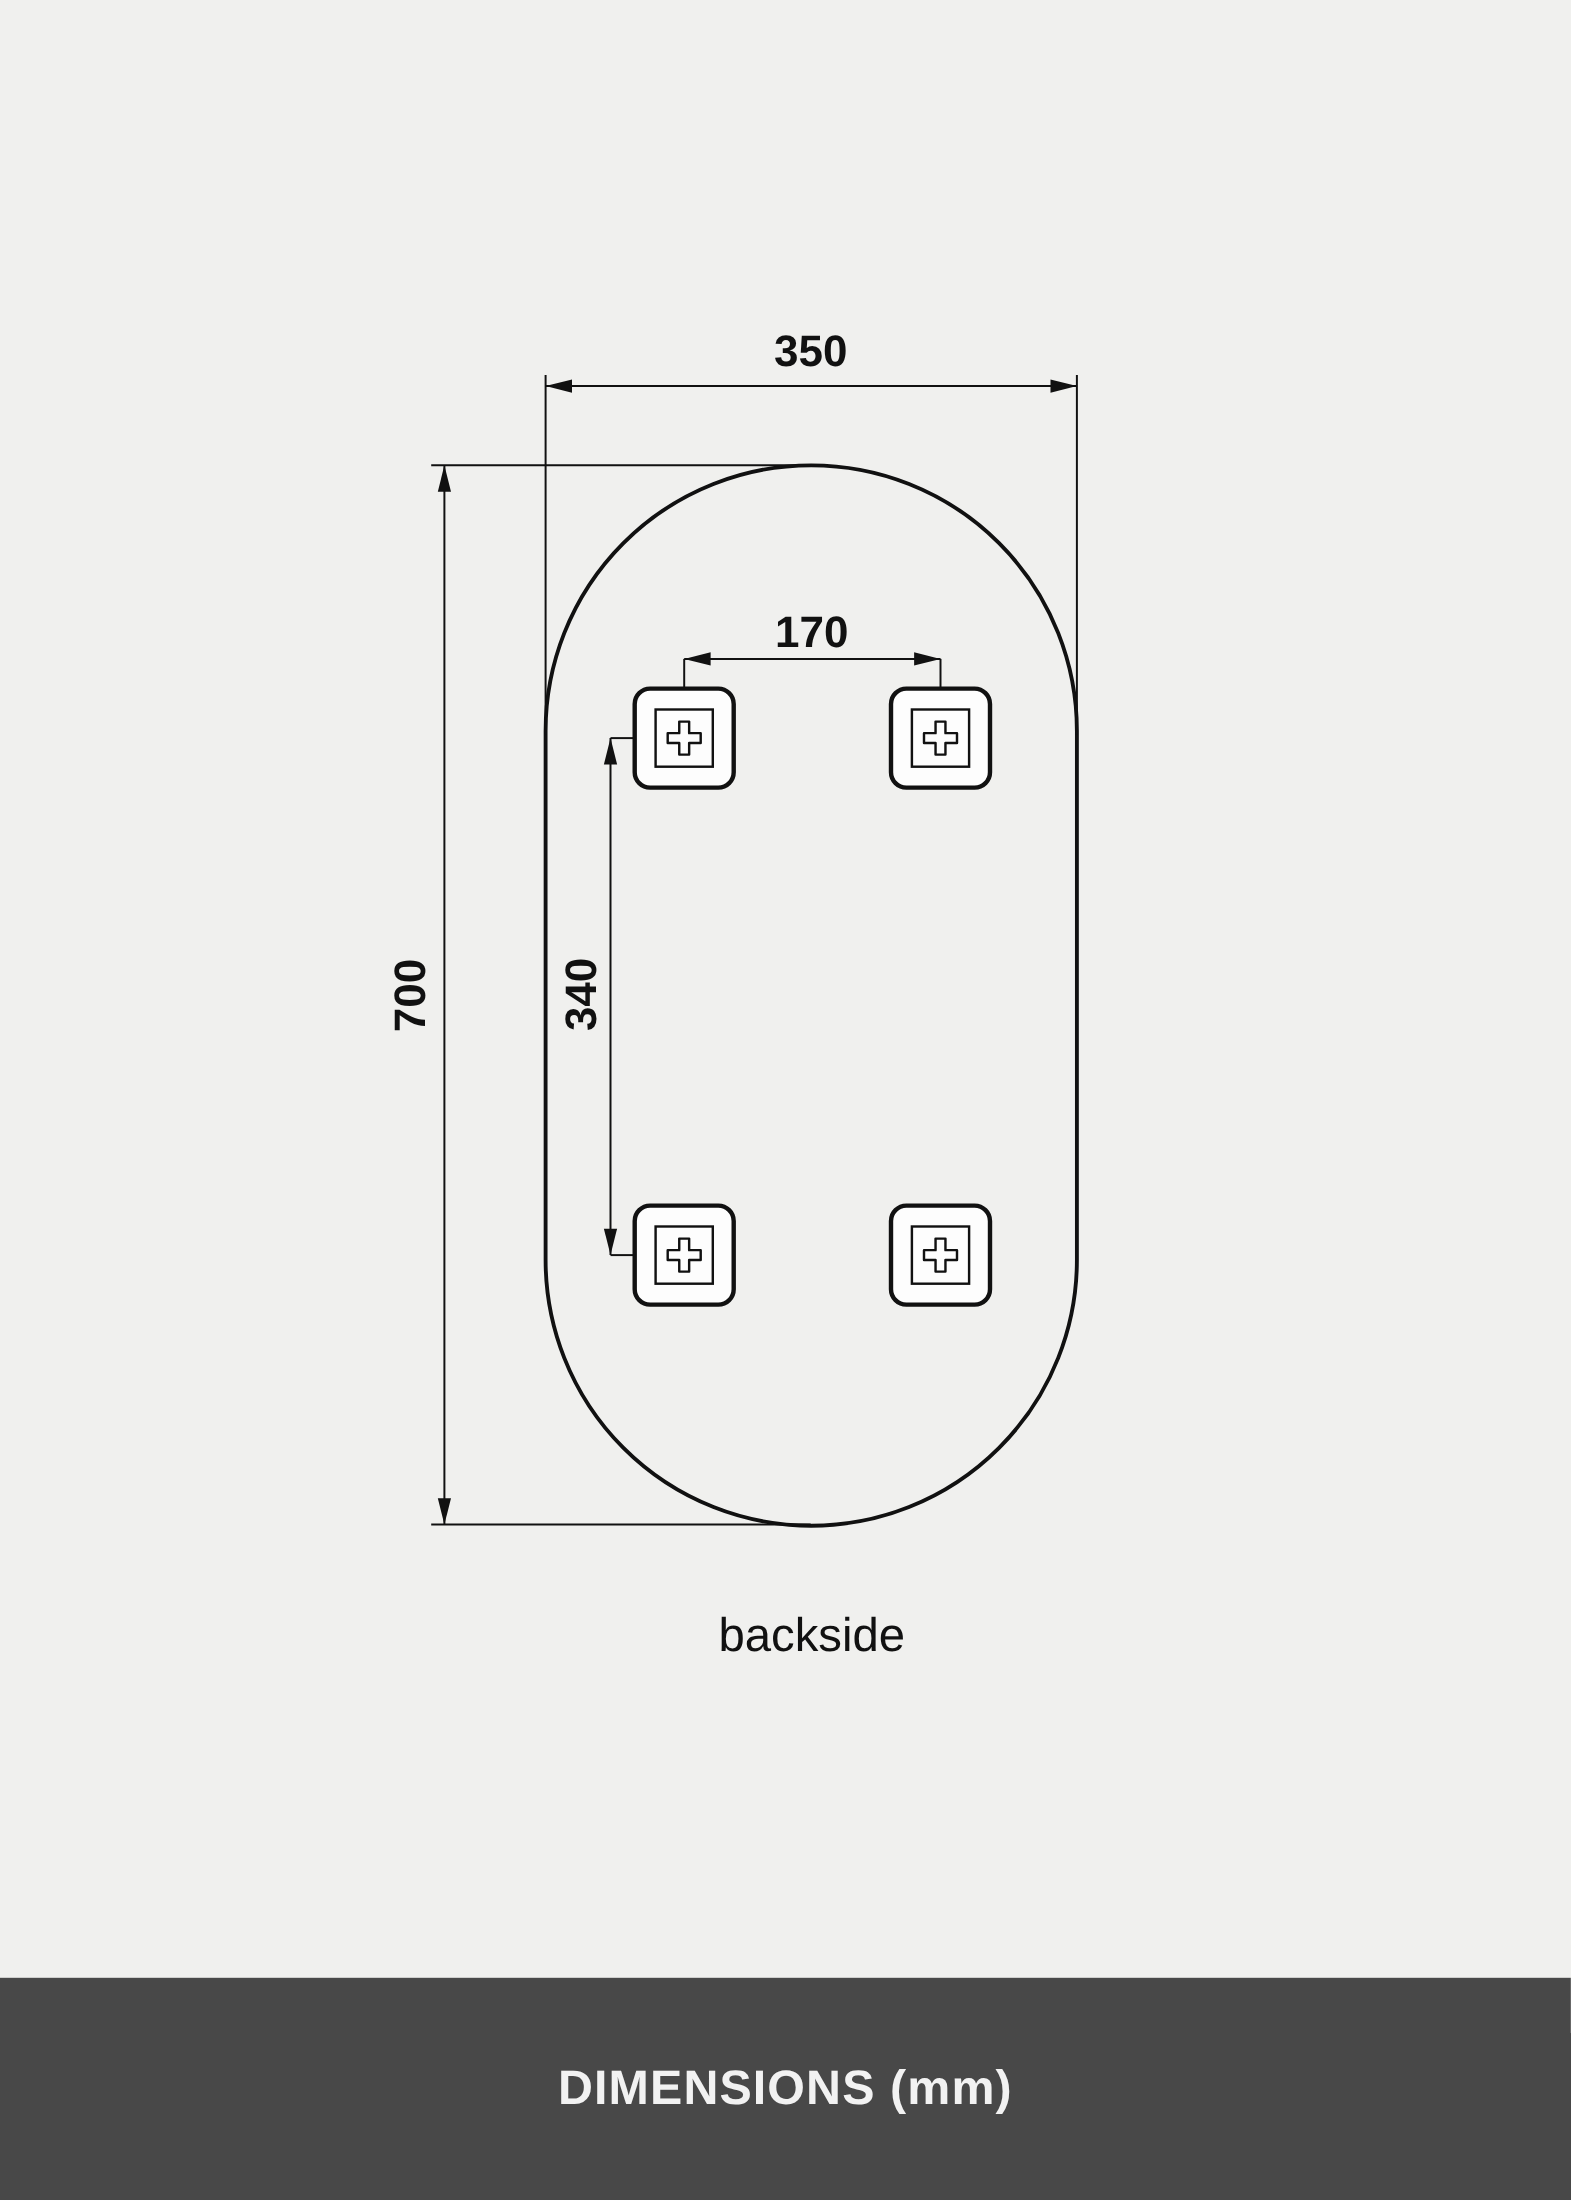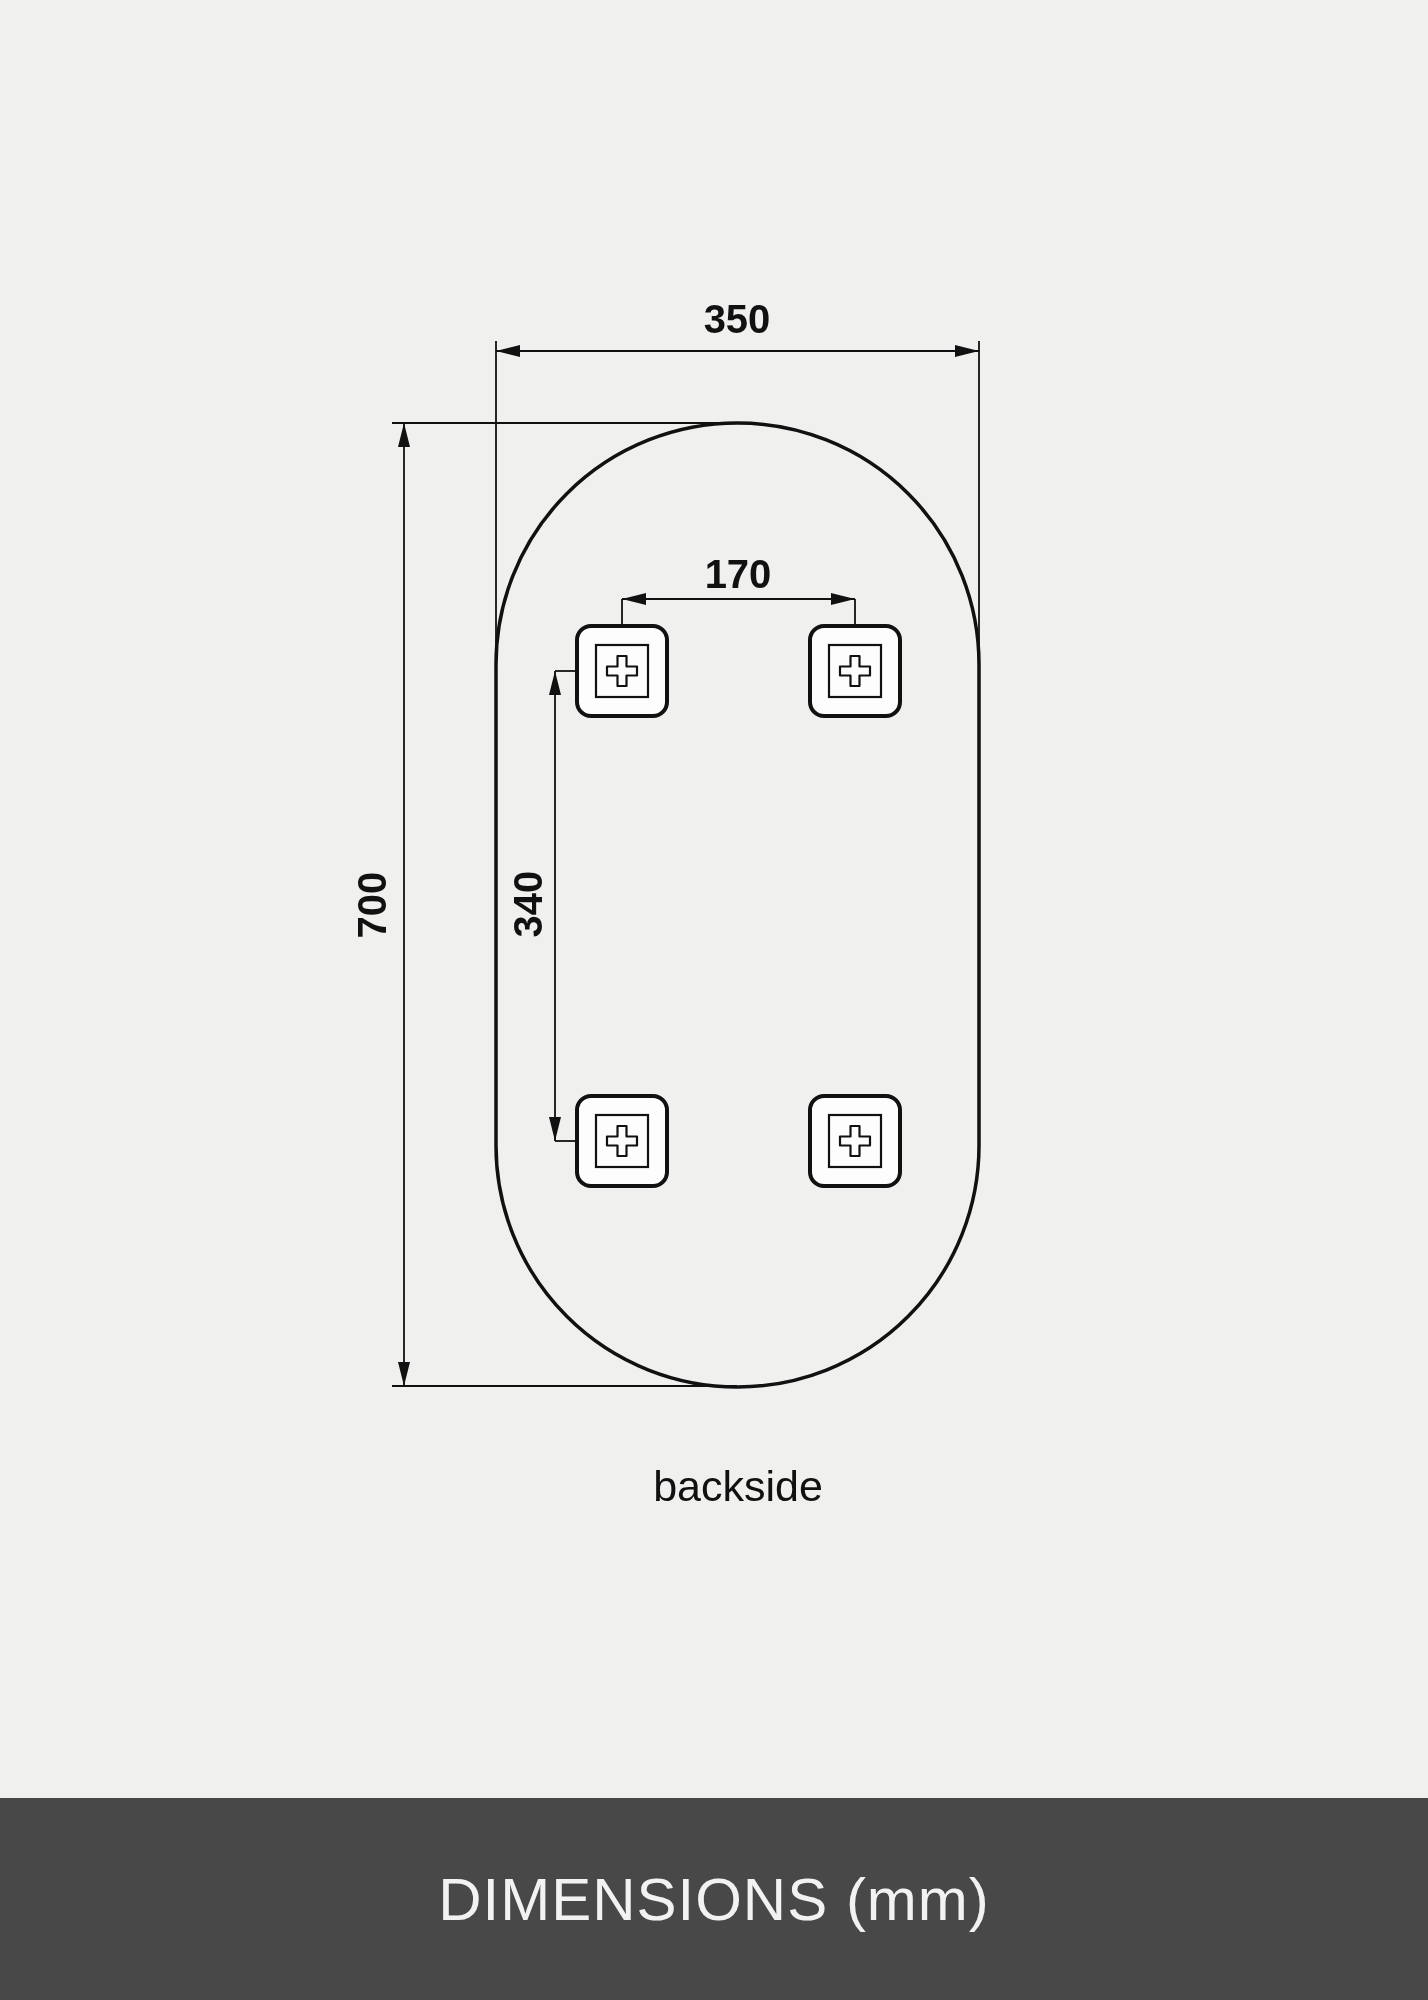--- a/index.html
+++ b/index.html
@@ -70,22 +70,22 @@
     top: 1798px;
     width: 1428px;
     height: 202px;
     background: #484848;
     display: flex;
     align-items: center;
     justify-content: center;
   }
   .footer-title {
     color: #f2f2f2;
-    font-size: 60px;
-    font-weight: 400;
+    font-size: 44px;
+    font-weight: 700;
     letter-spacing: 1px;
     font-family: "Liberation Sans", sans-serif;
   }
 </style>
 </head>
 <body>
 
 <svg class="drawing-svg" viewBox="0 0 1428 1798" xmlns="http://www.w3.org/2000/svg">
 
   <rect class="outline-line" x="496" y="423" width="483" height="964" rx="241.5" ry="241.5"></rect>

